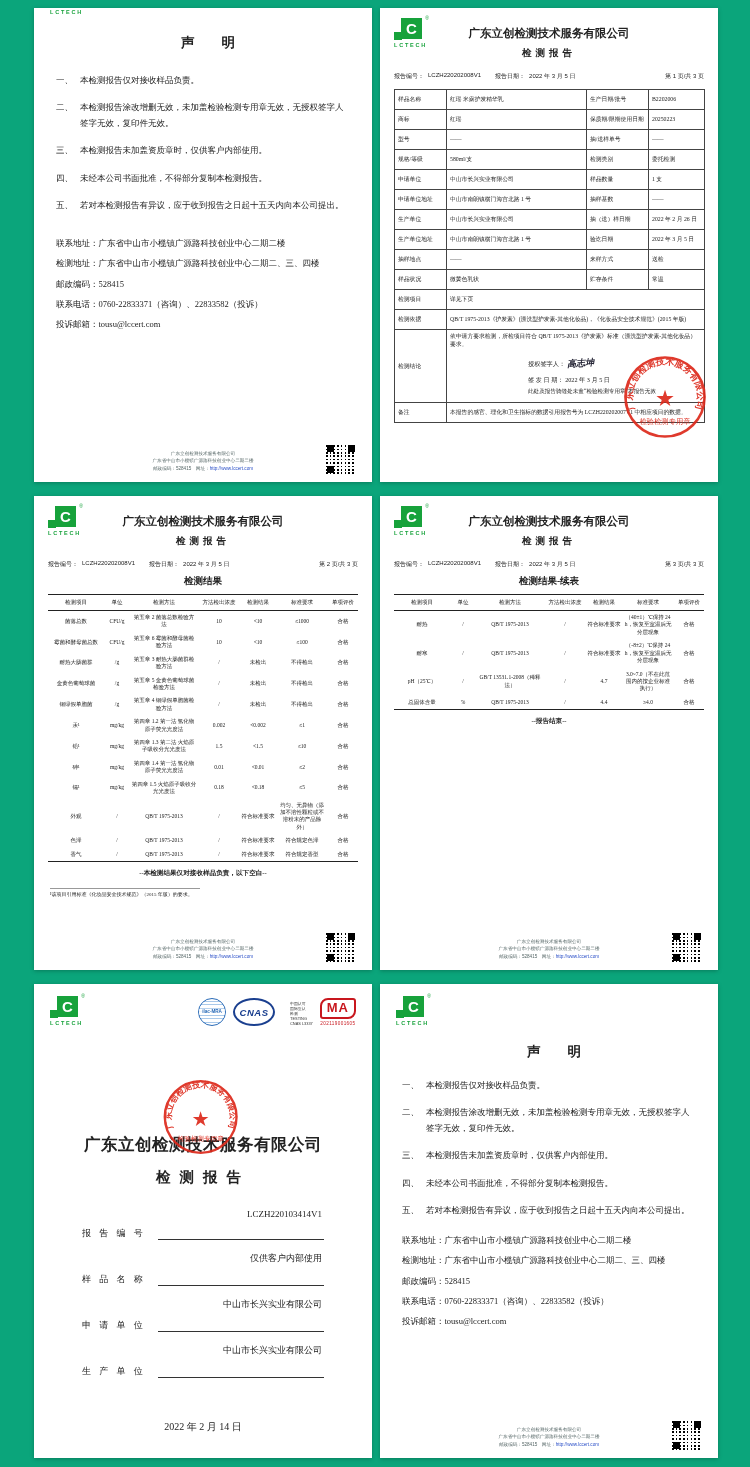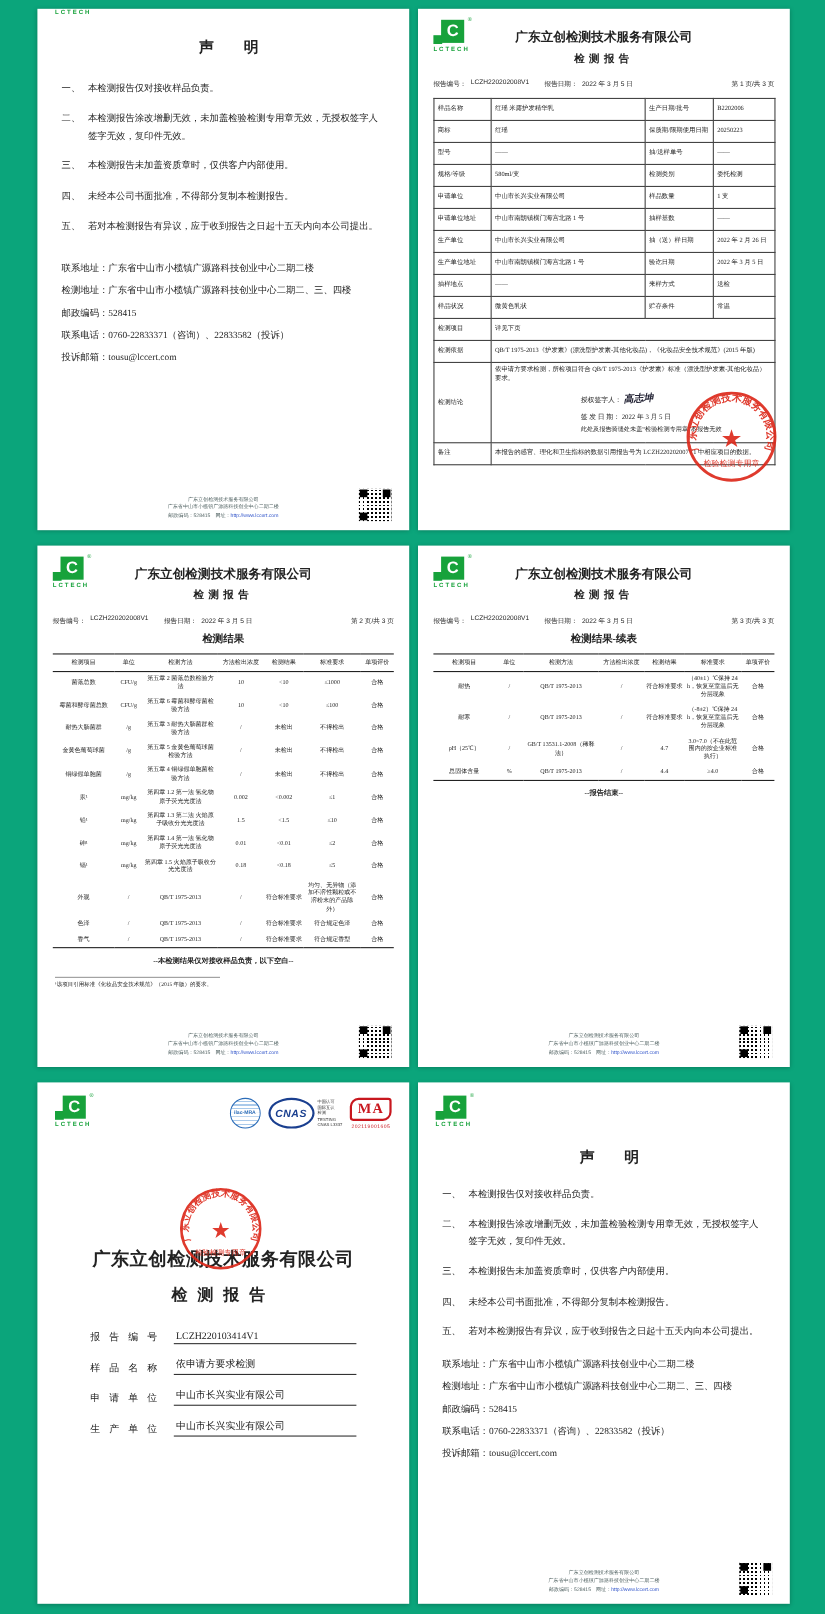--- a/index.html
+++ b/index.html
@@ -89,37 +89,37 @@
   .stamp-cover{width:78px;height:78px;left:50%;top:-56px;transform:translateX(-53%);}
 
   
   .cover-logos{display:flex;justify-content:space-between;align-items:flex-start;margin:12px 16px 0;}
   .cert-row{display:flex;align-items:center;gap:7px;margin-top:2px;}
   .ilac{width:26px;height:26px;border-radius:50%;border:1.5px solid #2b6cb8;position:relative;
         background:repeating-linear-gradient(0deg,#fff 0 2.5px,#a9c9ea 2.5px 3.5px);overflow:hidden;}
   .ilac-label{position:absolute;top:50%;left:0;right:0;transform:translateY(-50%);
               background:rgba(255,255,255,.85);font-size:4.6px;font-weight:bold;color:#2b6cb8;
               text-align:center;line-height:1.4;}
-  .cnas-wrap{display:flex;align-items:center;gap:3px;}
+  .cnas-wrap{display:flex;align-items:flex-end;gap:15px;}
   .cnas{width:38px;height:24px;border:2.5px solid var(--cnas);border-radius:50%;
         display:flex;align-items:center;justify-content:center;}
   .cnas-text{font-size:9.5px;font-weight:bold;font-style:italic;color:var(--cnas);letter-spacing:.5px;}
   .cnas-side{font-size:3.9px;line-height:1.3;color:#333;}
   .cma{display:flex;flex-direction:column;align-items:center;}
   .cma-mark{border:2.5px solid var(--cma);border-radius:8px 3px 8px 3px;padding:0 5px;
-            font-size:13px;font-weight:bold;color:var(--cma);letter-spacing:1px;line-height:1.25;font-family:Liberation Serif, serif;}
+            font-size:13px;font-weight:bold;color:var(--cma);letter-spacing:1px;line-height:1.25;}
   .cma-no{font-size:4.6px;color:var(--cma);margin-top:2px;letter-spacing:.4px;}
   .cover-title-wrap{position:relative;margin-top:108px;text-align:center;}
   .cover-t1{font-size:16.5px;font-weight:bold;letter-spacing:.5px;font-family:"Liberation Serif",serif;}
   .cover-t2{font-size:14.5px;font-weight:bold;letter-spacing:9px;margin-top:12px;
             font-family:"Liberation Serif",serif;}
   .cover-fields{margin:22px auto 0;width:242px;font-family:"Liberation Serif",serif;}
   .cov-field{display:flex;align-items:flex-end;margin-bottom:12px;}
   .cov-label{font-size:9px;letter-spacing:3px;flex:0 0 76px;}
-  .cov-value{flex:1;border-bottom:1px solid #333;font-size:9px;padding:0 2px 2px;}
+  .cov-value{flex:1;border-bottom:1px solid #333;font-size:9px;padding:0 2px 20px;text-align:right;}
   .cover-date{text-align:center;font-size:10px;margin-top:42px;font-family:"Liberation Serif",serif;}
 </style>
 </head>
 <body>
 
 <div class="page" id="p1">
   <div class="lc-cut">LCTECH</div>
   <div class="stmt-title">声　　明</div>
   <div class="stmt-items">
 
@@ -623,33 +623,34 @@
   </div>
   <div class="cover-fields">
 
       <div class="cov-field">
         <span class="cov-label">报 告 编 号</span>
         <span class="cov-value">LCZH220103414V1</span>
       </div>
 
       <div class="cov-field">
         <span class="cov-label">样 品 名 称</span>
-        <span class="cov-value">依申请方要求检测</span>
+        <span class="cov-value">仅供客户内部使用</span>
       </div>
 
       <div class="cov-field">
         <span class="cov-label">申 请 单 位</span>
         <span class="cov-value">中山市长兴实业有限公司</span>
       </div>
 
       <div class="cov-field">
         <span class="cov-label">生 产 单 位</span>
         <span class="cov-value">中山市长兴实业有限公司</span>
       </div>
     </div>
+  <div class="cover-date">2022 年 2 月 14 日</div>
 </div>
 
 <div class="page" id="p6">
   <div class="lctech" style="margin:12px 0 0 16px;">
     <div class="lc-mark">
       <span class="lc-small"></span>
       <span class="lc-big">C</span>
       <span class="lc-reg">®</span>
     </div>
     <div class="lc-text">LCTECH</div>

